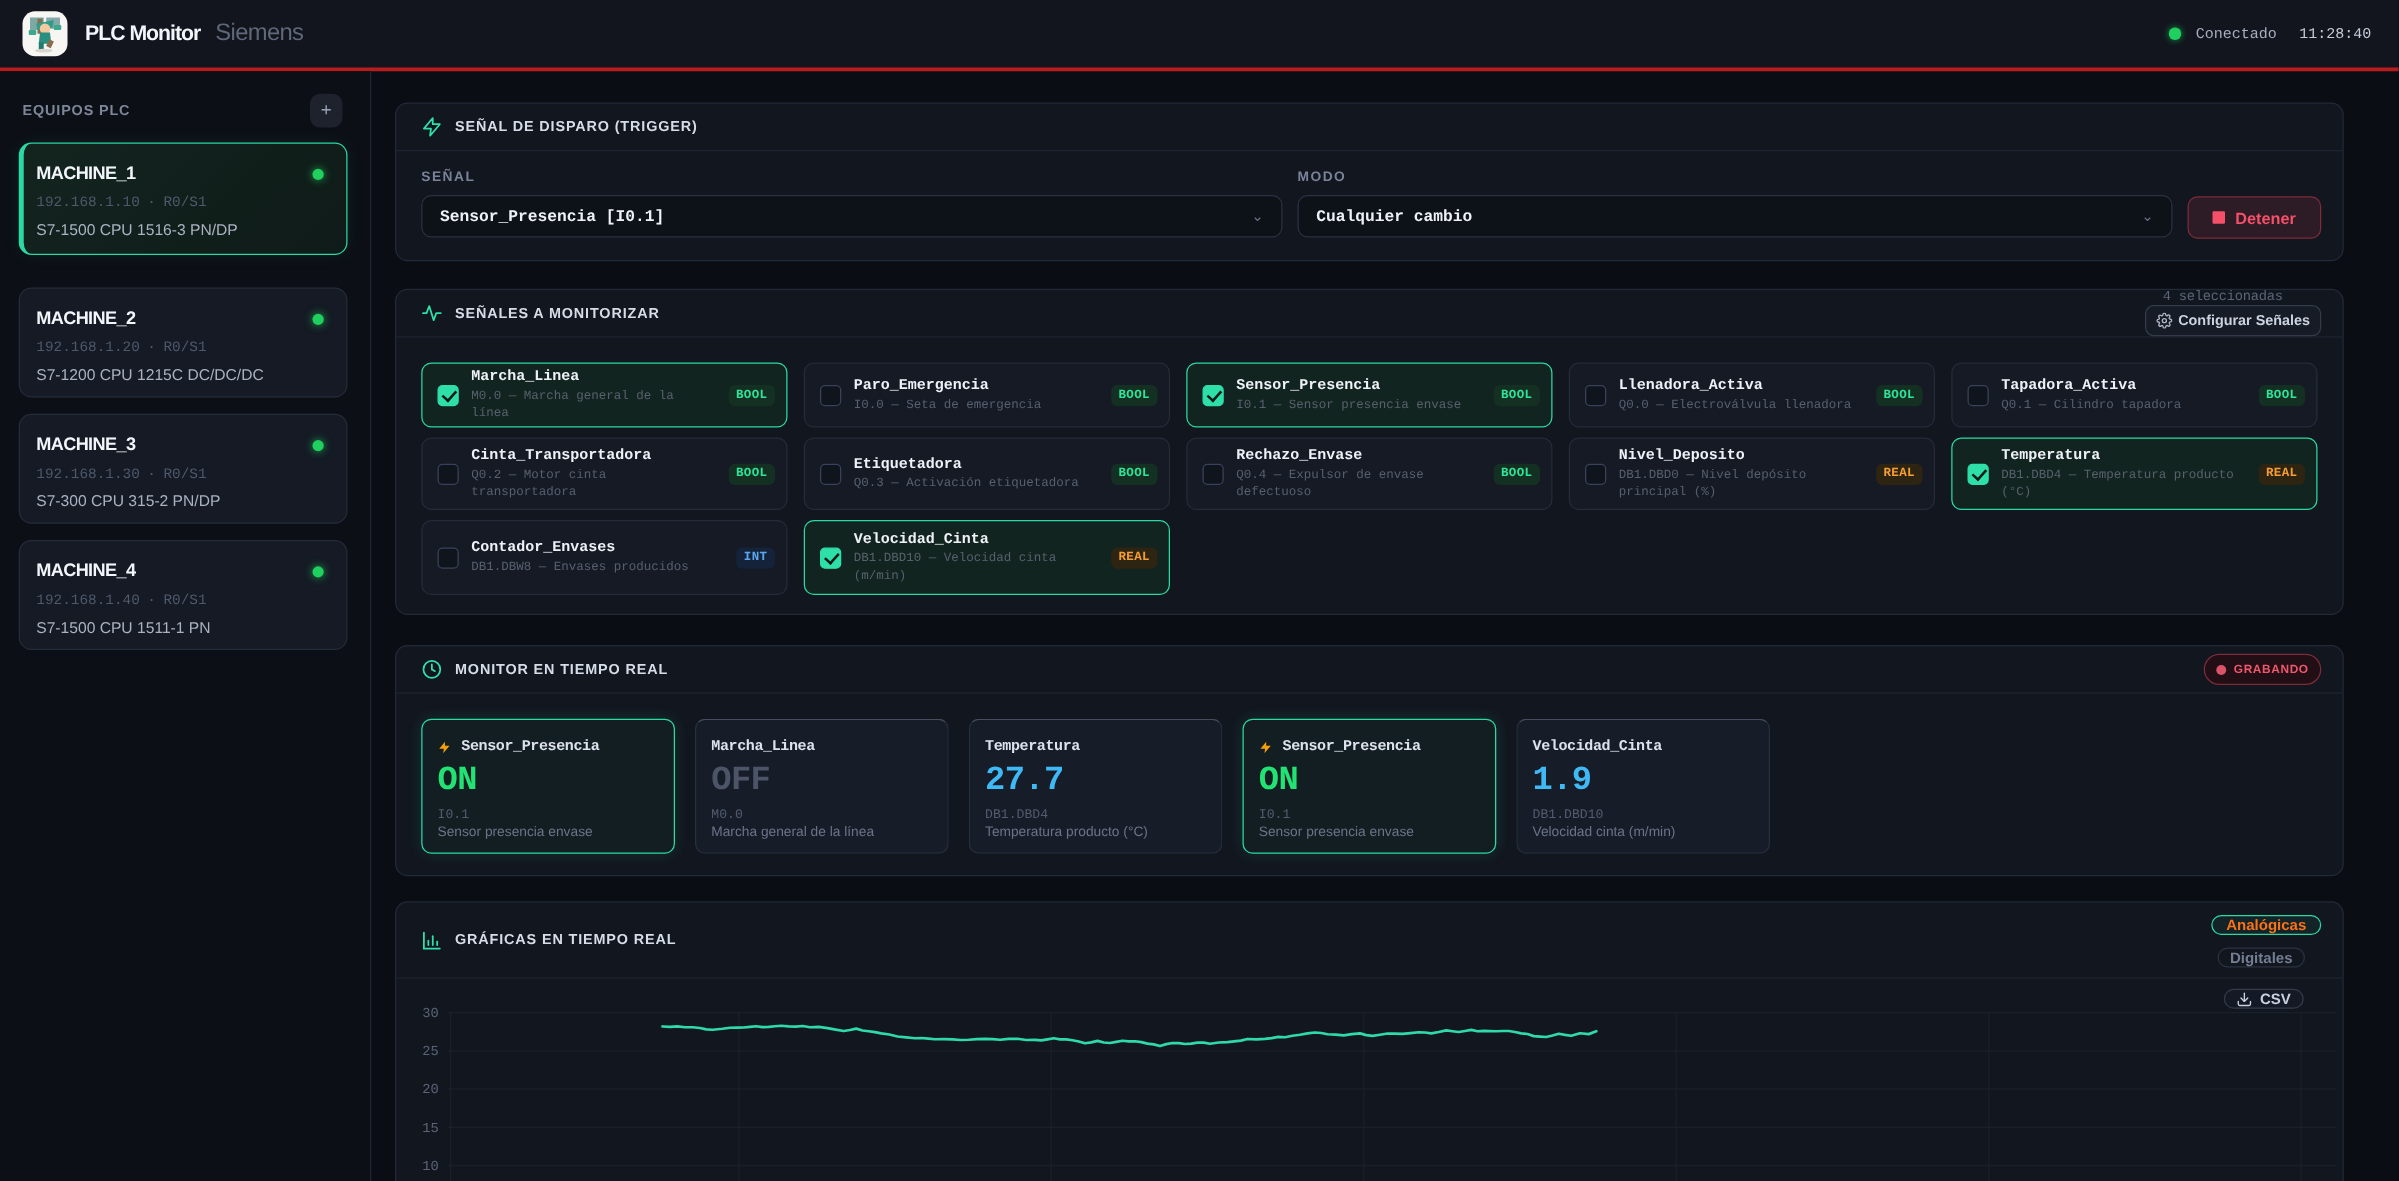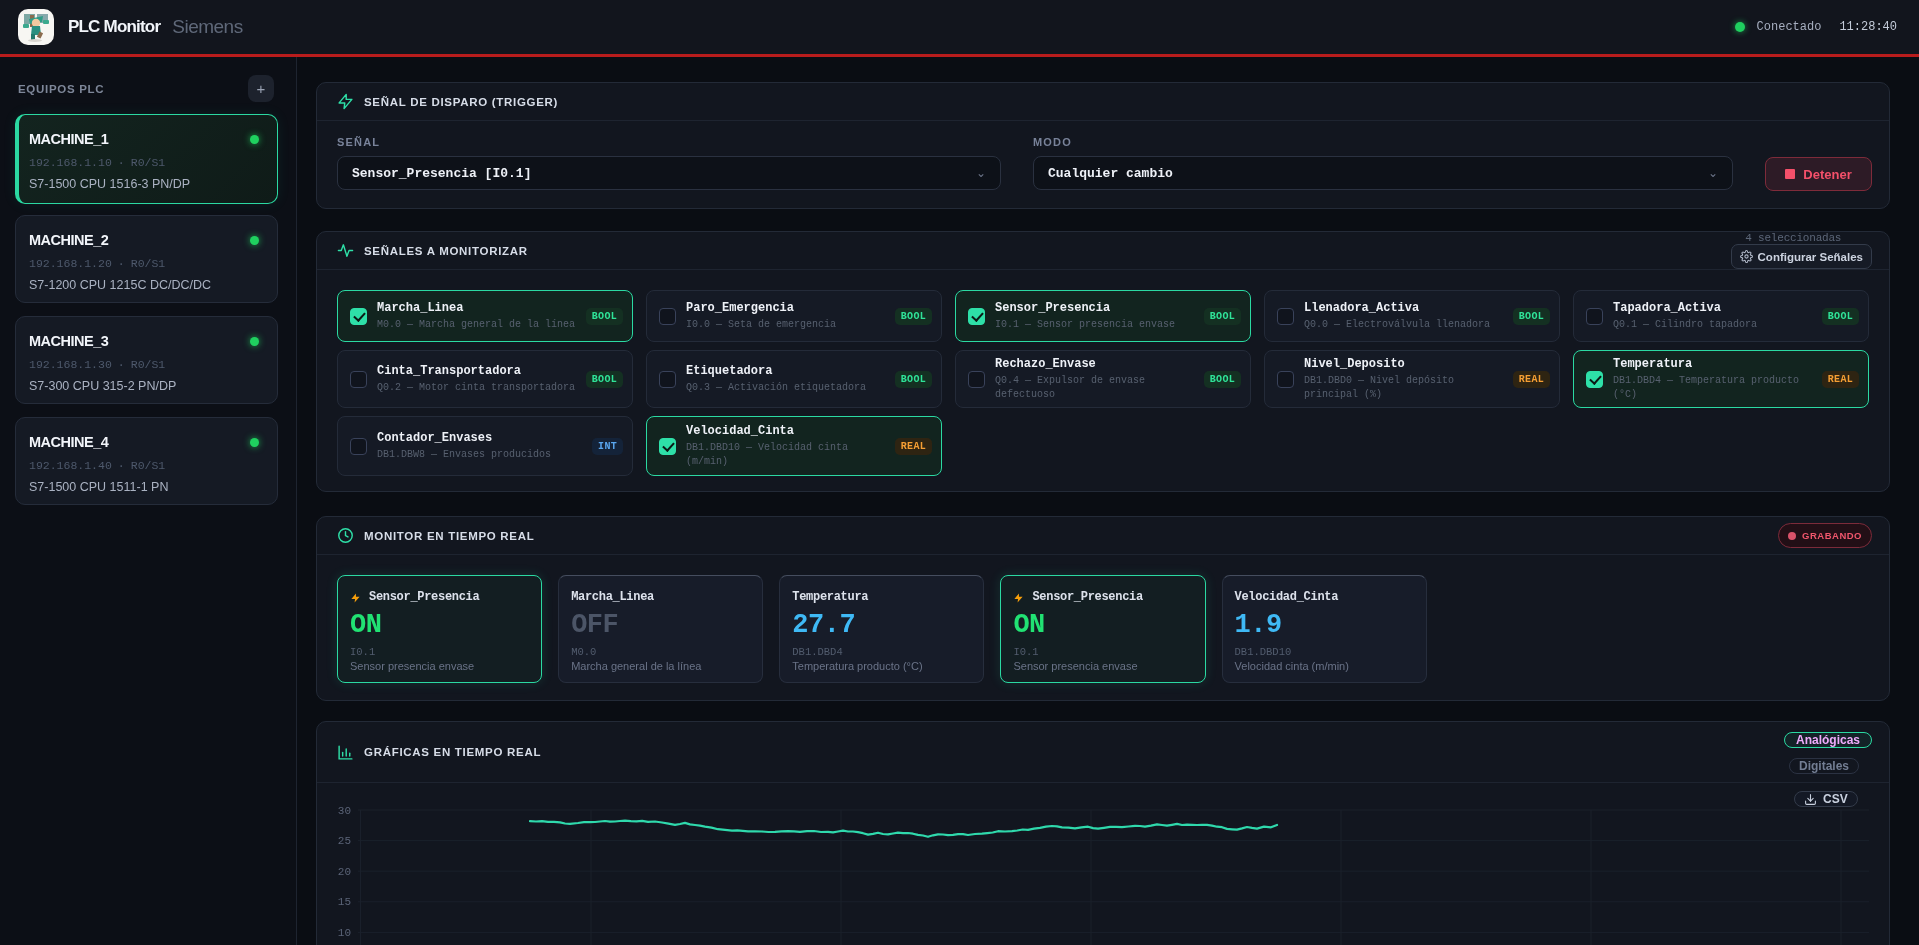--- a/index.html
+++ b/index.html
@@ -23,40 +23,40 @@
 .layout { display:flex; height:888px; }
 .sidebar { width:297px; flex:none; background:#0c0f16; border-right:1px solid #1e2430;
   padding:18px 18px 0 15px; }
 .side-head { display:flex; align-items:center; justify-content:space-between; margin:0 4px 12px 3px; }
 .side-title { font-size:11.5px; font-weight:bold; letter-spacing:0.7px; color:#7e8799; }
 .add-btn { width:26px; height:27px; border-radius:8px; background:#1d222d; color:#9aa2b3;
   display:flex; align-items:center; justify-content:center; font-size:15px; }
 .machine { border:1px solid #252c3a; background:#151a24; border-radius:10px;
   padding:13px 14px 13px 13px; margin-bottom:13px; height:88px; }
 .machine.active { border:1px solid #2bd9a2; border-left:4px solid #2bd9a2;
-  background:linear-gradient(135deg,#13241f,#0f1b18); padding-left:10px; height:90px; margin-bottom:11px;
+  background:linear-gradient(135deg,#13241f,#0f1b18); padding-left:10px; height:90px; margin-bottom:26px;
   box-shadow:0 0 14px rgba(43,217,162,.08); }
 .m-row1 { display:flex; align-items:center; justify-content:space-between; margin-top:3px; }
 .m-name { font-size:14.5px; font-weight:bold; color:#f2f5fa; letter-spacing:-0.5px; }
 .m-dot { width:9px; height:9px; border-radius:50%; background:#1fd05f; box-shadow:0 0 7px rgba(31,208,95,.8); margin-right:4px; }
 .m-ip { font-family:"Liberation Mono",monospace; font-size:11.5px; color:#4e596c; margin-top:9px; line-height:14px; }
 .m-ip .sep { margin:0 6px; }
 .m-cpu { font-size:12.5px; color:#aab2c2; margin-top:7px; line-height:15px; }
 
 
-.main { flex:1; padding:25px 29px 0 19px; overflow:hidden; }
+.main { flex:1; padding:25px 44px 0 19px; overflow:hidden; }
 .panel { background:#12161f; border:1px solid #232a37; border-radius:10px; }
 .phead { height:38px; display:flex; align-items:center; padding:0 17px 0 20px; border-bottom:1px solid #1e2430; }
 .ptitle { font-size:11.5px; font-weight:bold; letter-spacing:0.7px; color:#d7dde8; margin-left:10px; }
 .picon { width:17px; height:17px; flex:none; }
 .phead-right { margin-left:auto; display:flex; align-items:center;flex-direction:column; }
 
 
 .p1 { margin-bottom:22px; }
-.trig-body { padding:15px 17px 17px 20px; display:grid; grid-template-columns:1fr 700px 107px; gap:0 32px; }
+.trig-body { padding:15px 17px 17px 20px; display:grid; grid-template-columns:1fr 700px 107px; gap:0 12px; }
 .field-label { font-size:11px; font-weight:bold; letter-spacing:1.2px; color:#79839a; margin-bottom:8px; }
 .select { height:34px; background:#0d1118; border:1px solid #2a3140; border-radius:8px;
   display:flex; align-items:center; padding:0 14px;
   font-family:"Liberation Mono",monospace; font-size:13px; color:#eef1f7; font-weight:bold; }
 .select .chev { margin-left:auto; color:#6b7489; font-size:12px; font-family:"Liberation Sans",sans-serif; font-weight:normal; }
 .stop-btn { height:34px; margin-top:21px; border-radius:8px;
   background:rgba(244,63,94,.12); border:1px solid #7e2b3a;
   display:flex; align-items:center; justify-content:center; gap:8px;
   color:#f4506a; font-size:13px; font-weight:bold; }
 .stop-sq { width:10px; height:10px; background:#f4506a; border-radius:1px; }
@@ -98,21 +98,21 @@
 .v-on { color:#21e273; }
 .v-off { color:#4c5567; }
 .v-num { color:#3fb9f5; }
 .v-addr { font-family:"Liberation Mono",monospace; font-size:10.5px; color:#525c6e; margin-top:5px; line-height:12px; }
 .v-desc { font-size:11px; color:#6a7388; margin-top:2px; line-height:13px; }
 
 
 .p4 { height:410px; }
 .p4 .phead { height:61px; } .p4 .phead-right { align-self:stretch; align-items:flex-start; } .p4 .csv-btn { margin-top:17px; }
 .chip { border-radius:999px; height:26px; display:flex; align-items:center; padding:0 11px; font-size:12px; font-weight:bold; }
-.chip.on { border:1px solid #2bd9a2; color:#f0abfc; background:rgba(43,217,162,.07); margin-top:10px; }
+.chip.on { border:1px solid #2bd9a2; color:#f97316; background:rgba(43,217,162,.07); margin-top:10px; }
 .chip.off { border:1px solid #2b3242; color:#737e93; background:transparent; margin-top:10px; margin-left:5px; padding:0 9px; }
 .csv-btn { border:1px solid #333b4a; border-radius:8px; height:25px; padding:0 9px; margin-left:10px;
   color:#c9d1df; font-size:12px; font-weight:bold; display:flex; align-items:center; gap:6px; background:#141925; }
 </style>
 </head>
 <body>
 <div class="topbar">
   <div class="logo">
     <svg width="30" height="32" viewBox="0 0 30 32">
       <rect x="3" y="3" width="11" height="10" fill="#7da8a4"></rect>

